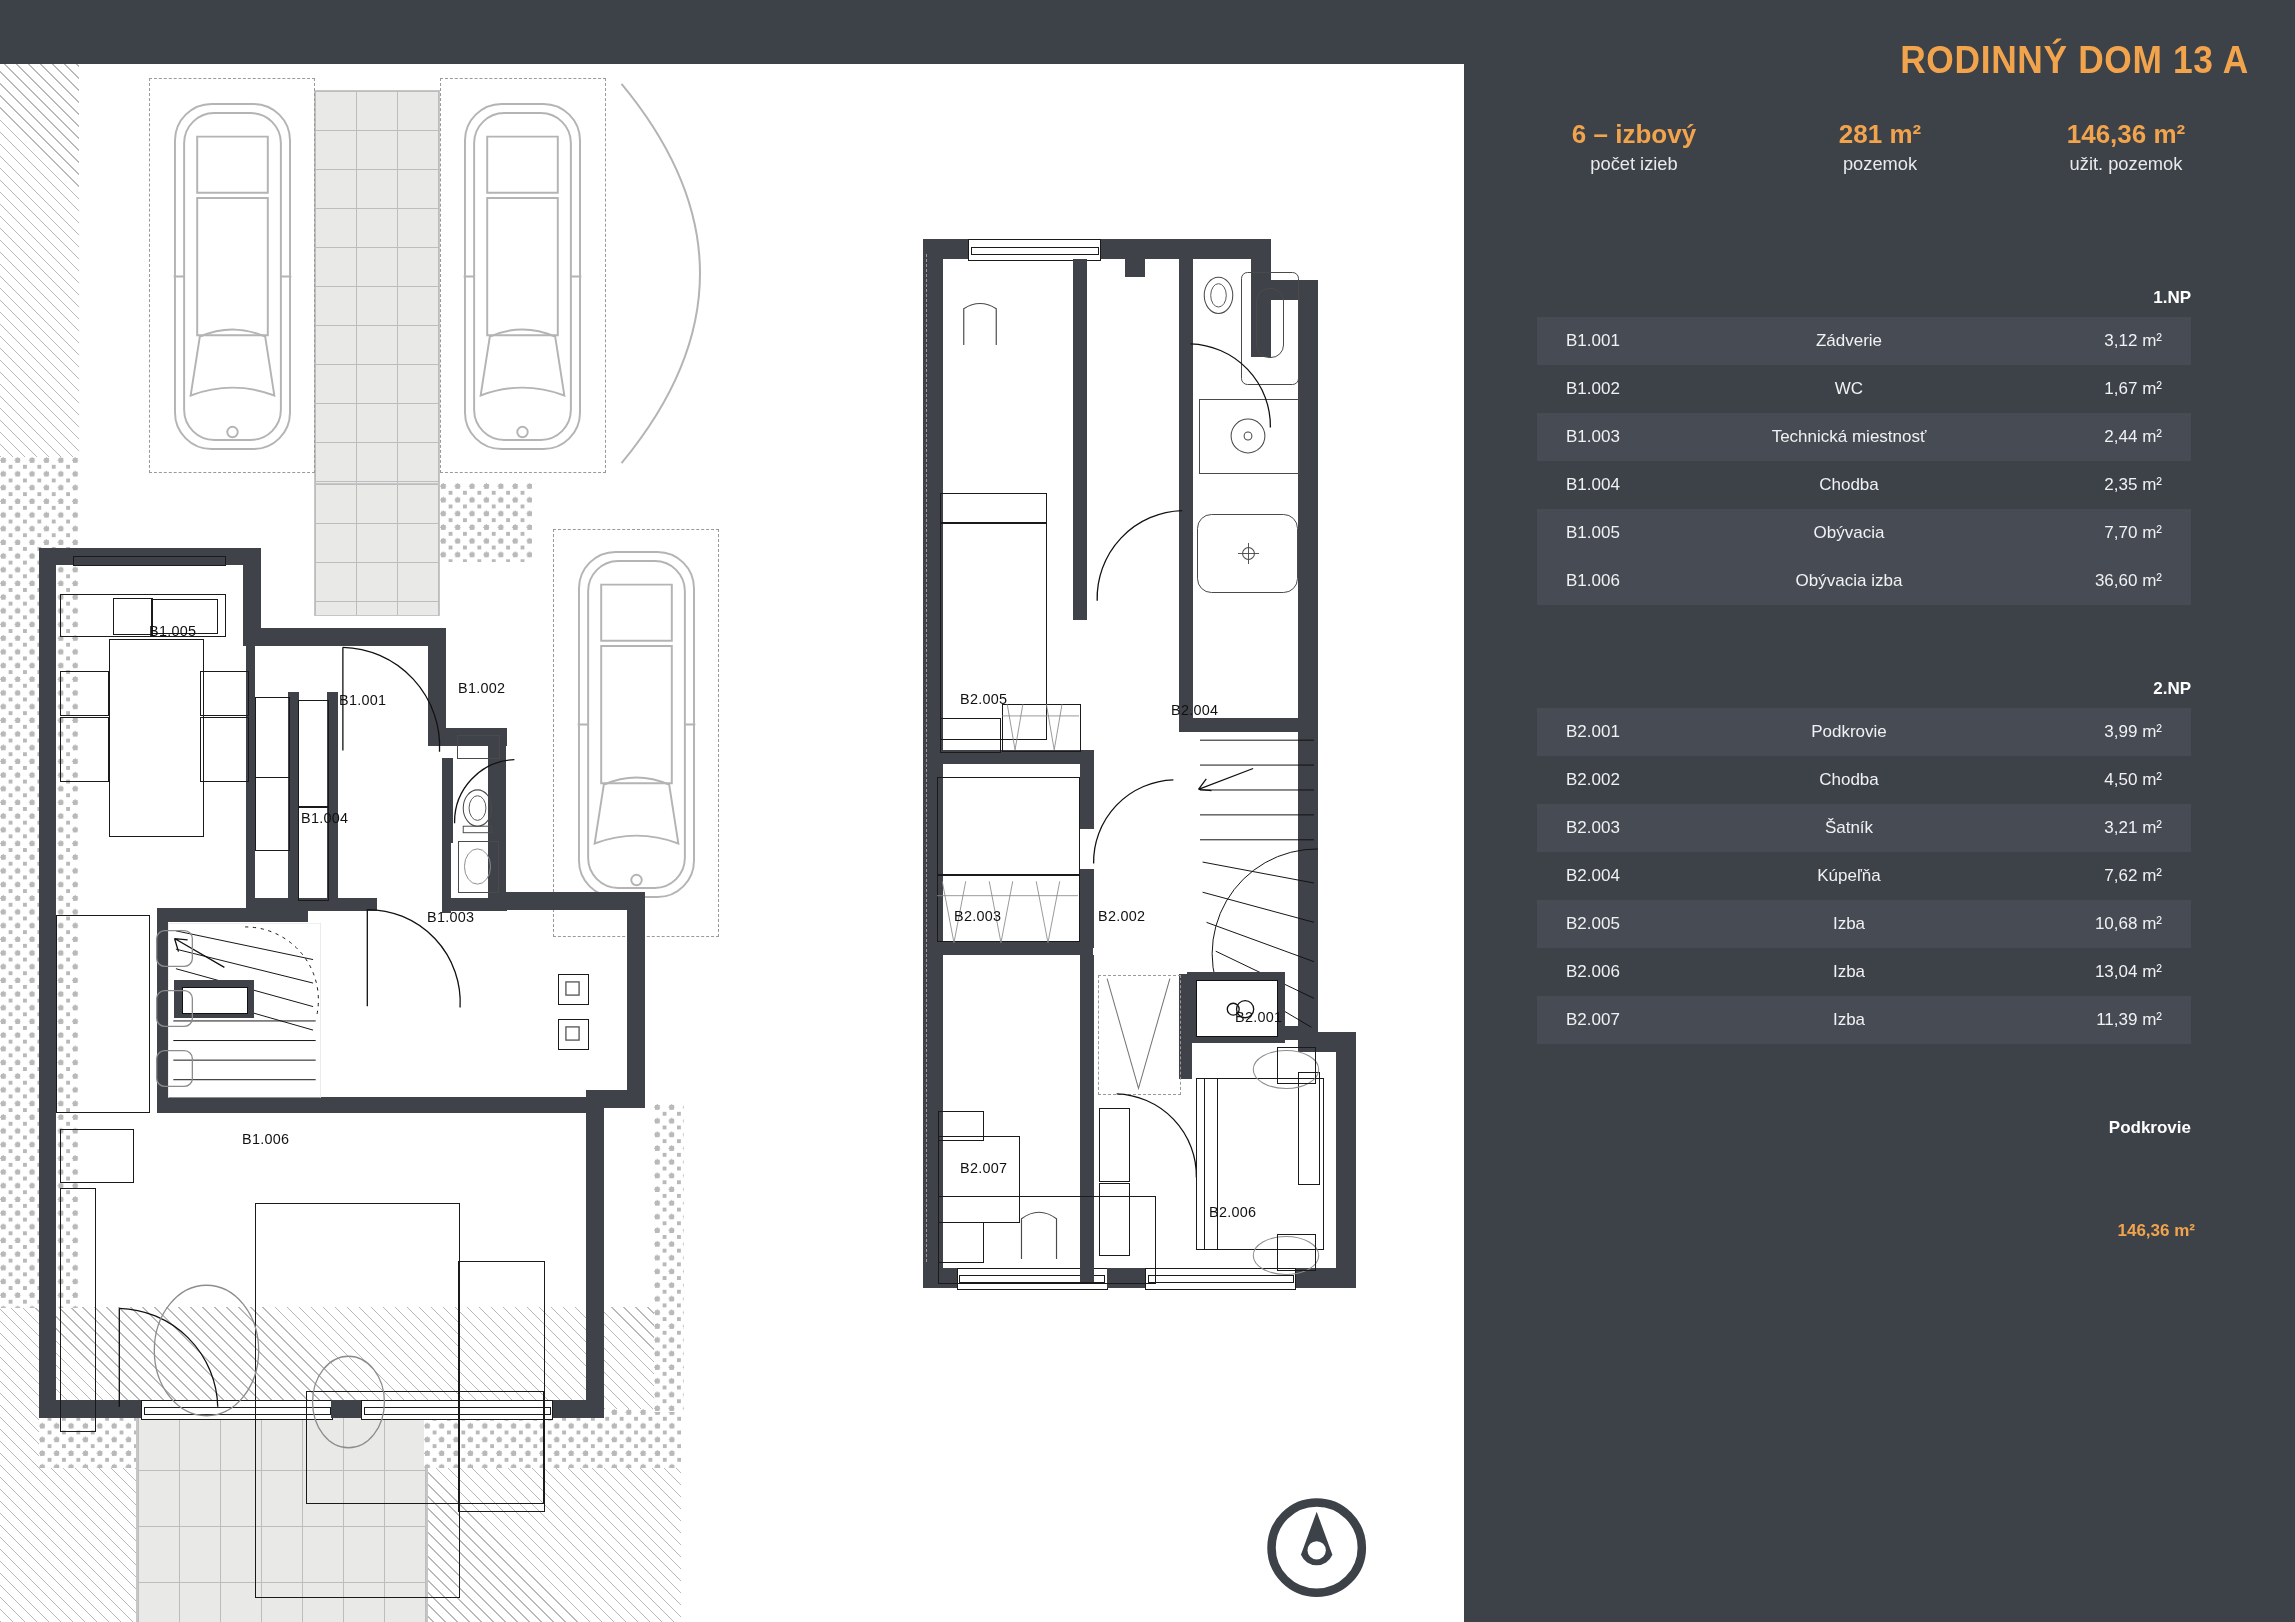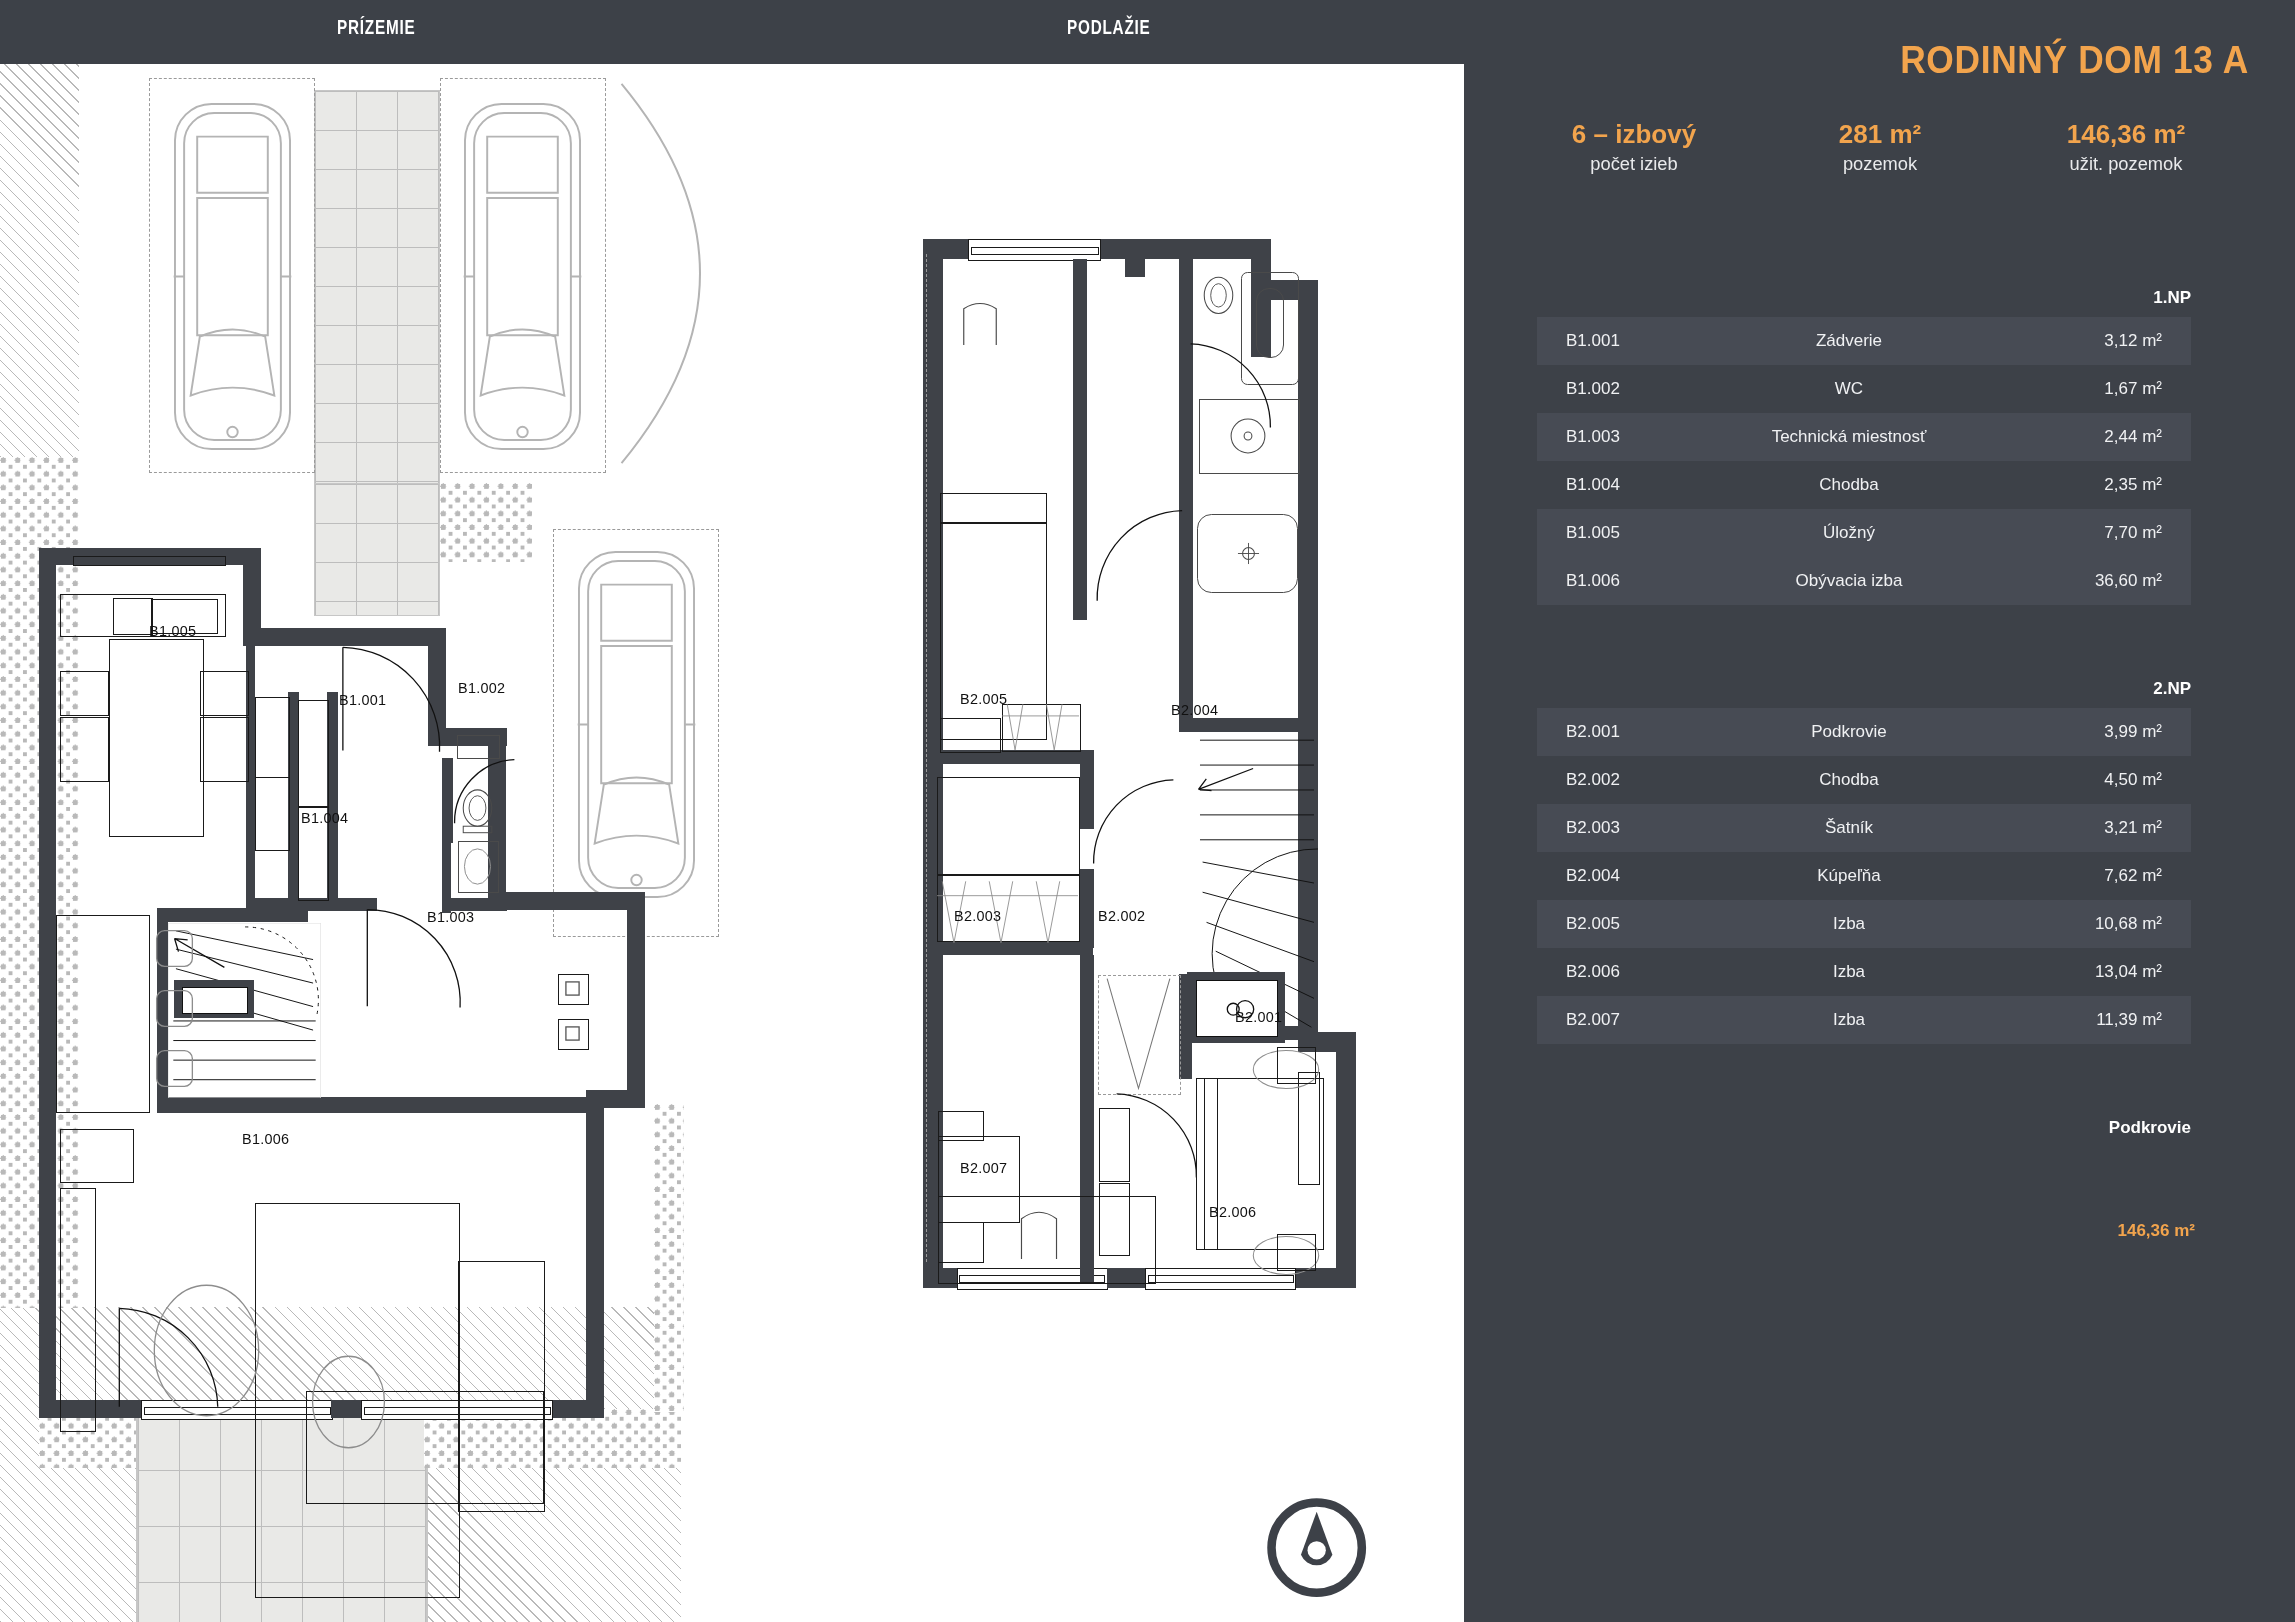--- a/index.html
+++ b/index.html
@@ -401,24 +401,20 @@
       <div class="rlab" style="left:188px;top:1096px;">B2.007</div>
     </div>
 
     <svg id="north" viewBox="0 0 165 165">
       <circle cx="82" cy="82" r="69" fill="none" stroke="#3d4148" stroke-width="13"></circle>
       <path d="M82 27 L106 93 A26 26 0 0 1 58 93 Z" fill="#3d4148"></path>
       <circle cx="82" cy="86" r="14" fill="#ffffff"></circle>
     </svg>
   </div>
 
-  <div id="header-strip">
-    <div class="plan-title" id="title-ground">PRÍZEMIE</div>
-    <div class="plan-title" id="title-upper">PODLAŽIE</div>
-  </div>
 
   <div id="panel">
 
     <div id="house-title">RODINNÝ DOM 13 A</div>
 
     <div id="stats">
       <div class="stat">
         <div class="v">6 – izbový</div>
         <div class="l">počet izieb</div>
       </div>
@@ -449,21 +445,21 @@
         <span class="c-name">Technická miestnosť</span>
         <span class="c-area">2,44 m²</span>
       </div>
       <div class="row">
         <span class="c-code">B1.004</span>
         <span class="c-name">Chodba</span>
         <span class="c-area">2,35 m²</span>
       </div>
       <div class="row alt">
         <span class="c-code">B1.005</span>
-        <span class="c-name">Úložný</span>
+        <span class="c-name">Obývacia</span>
         <span class="c-area">7,70 m²</span>
       </div>
       <div class="row alt">
         <span class="c-code">B1.006</span>
         <span class="c-name">Obývacia izba</span>
         <span class="c-area">36,60 m²</span>
       </div>
     </div>
 
     <div class="sect-head" style="top:679px;">2.NP</div>

